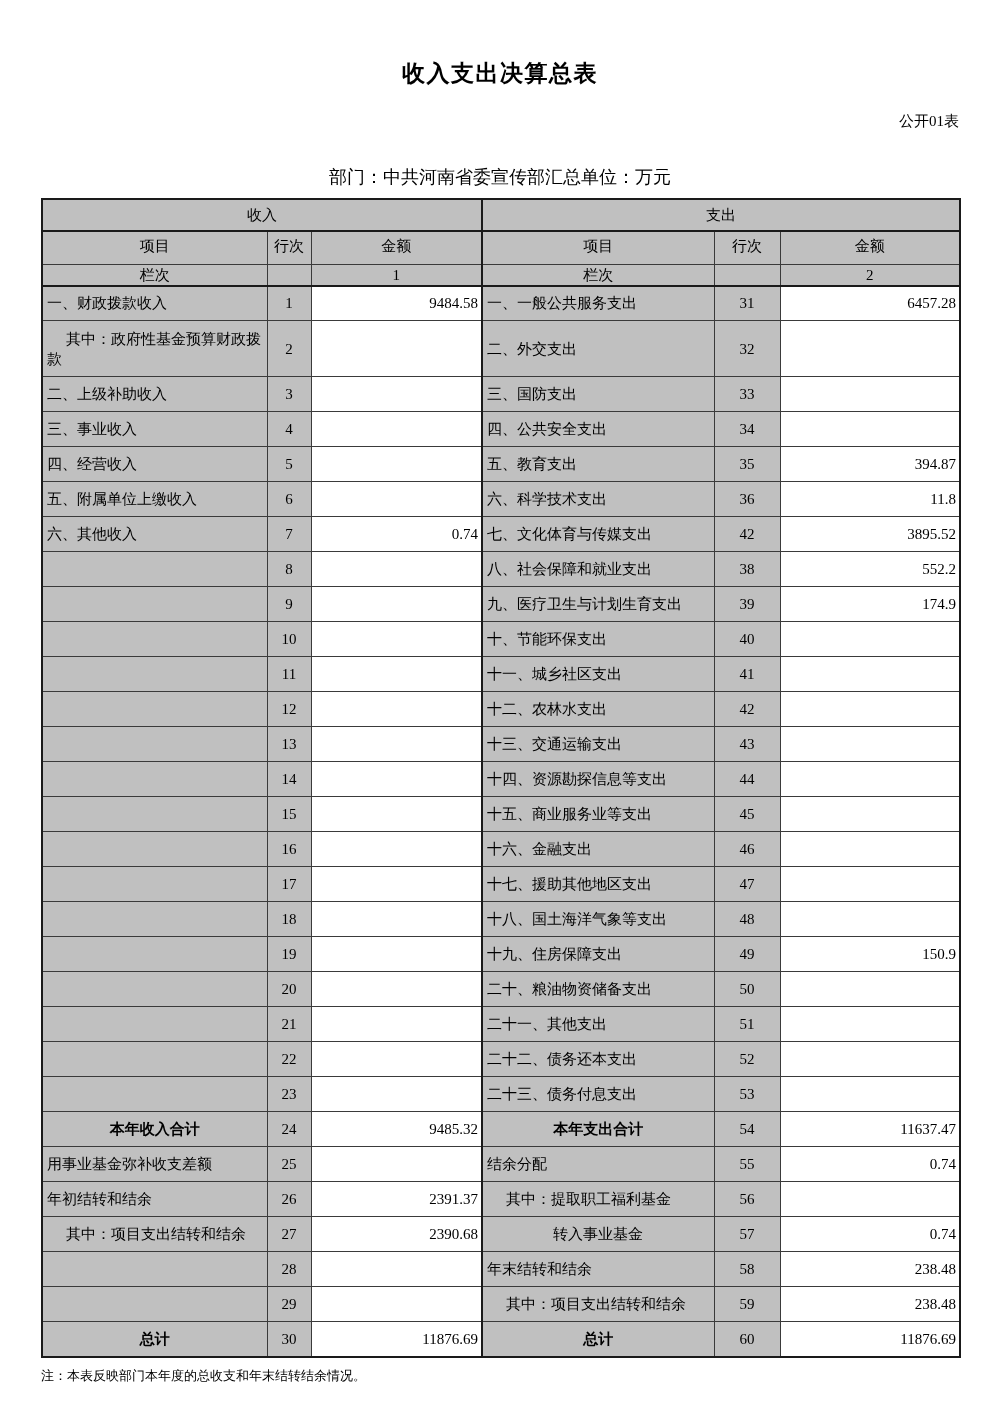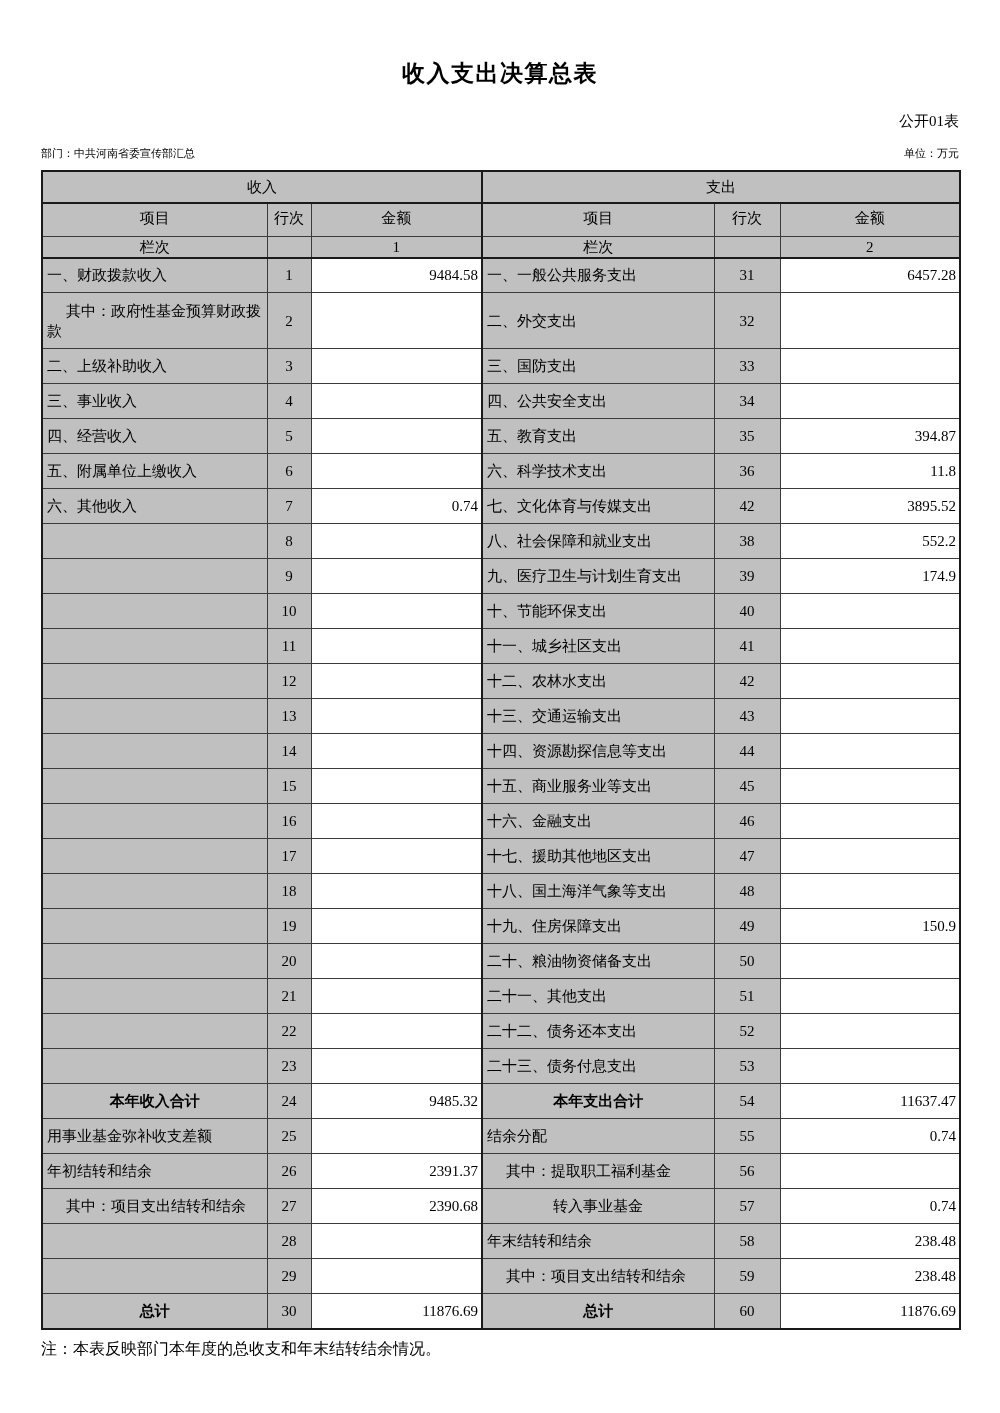--- a/index.html
+++ b/index.html
@@ -10,22 +10,22 @@
     font-family:"Liberation Serif","DejaVu Serif",serif;
     color:#000;
   }
   .page { width:1000px; height:1413px; padding:58px 41px 0 41px; }
   .title {
     margin:0; font-size:23px; font-weight:bold;
     text-align:center; letter-spacing:1.5px;
   }
   .table-code { margin-top:23px; text-align:right; font-size:15px; }
   .meta-row {
-    display:flex; justify-content:space-between;
-    margin-top:15px; margin-bottom:9px; font-size:11px;
+    display:flex; justify-content:center;
+    margin-top:34px; margin-bottom:9px; font-size:18px;
   }
   table.main {
     width:918px; table-layout:fixed; border-collapse:collapse;
     border:2px solid var(--dark);
   }
   th,td {
     border:1px solid var(--grid); padding:0;
     font-size:15px; font-weight:normal; overflow:hidden; line-height:1.35;
   }
   thead th { background:var(--cell-gray); text-align:center; }
@@ -36,21 +36,21 @@
   tr.lanci-row th { border-bottom:2px solid var(--dark); }
   tbody tr { height:35px;padding-left:12px; }
   tbody tr.tall { height:56px; }
   td.item { background:var(--cell-gray); text-align:left; padding:0 4px; }
   td.line { background:var(--cell-gray); text-align:center; }
   td.amount { background:#ffffff; text-align:right; padding-right:3px; }
   td.total { text-align:center; font-weight:bold; }
   .indent-1 { text-indent:19px; }
   .indent-2 { text-indent:66px; }
   .mid { border-left:2px solid var(--dark); }
-  .note { margin-top:9px; font-size:16px; }
+  .note { margin-top:9px; font-size:13px; }
 </style>
 </head>
 <body>
 
 <div class="page">
   <h1 class="title">收入支出决算总表</h1>
   <div class="table-code">公开01表</div>
   <div class="meta-row">
     <span>部门：中共河南省委宣传部汇总</span>
     <span>单位：万元</span>

